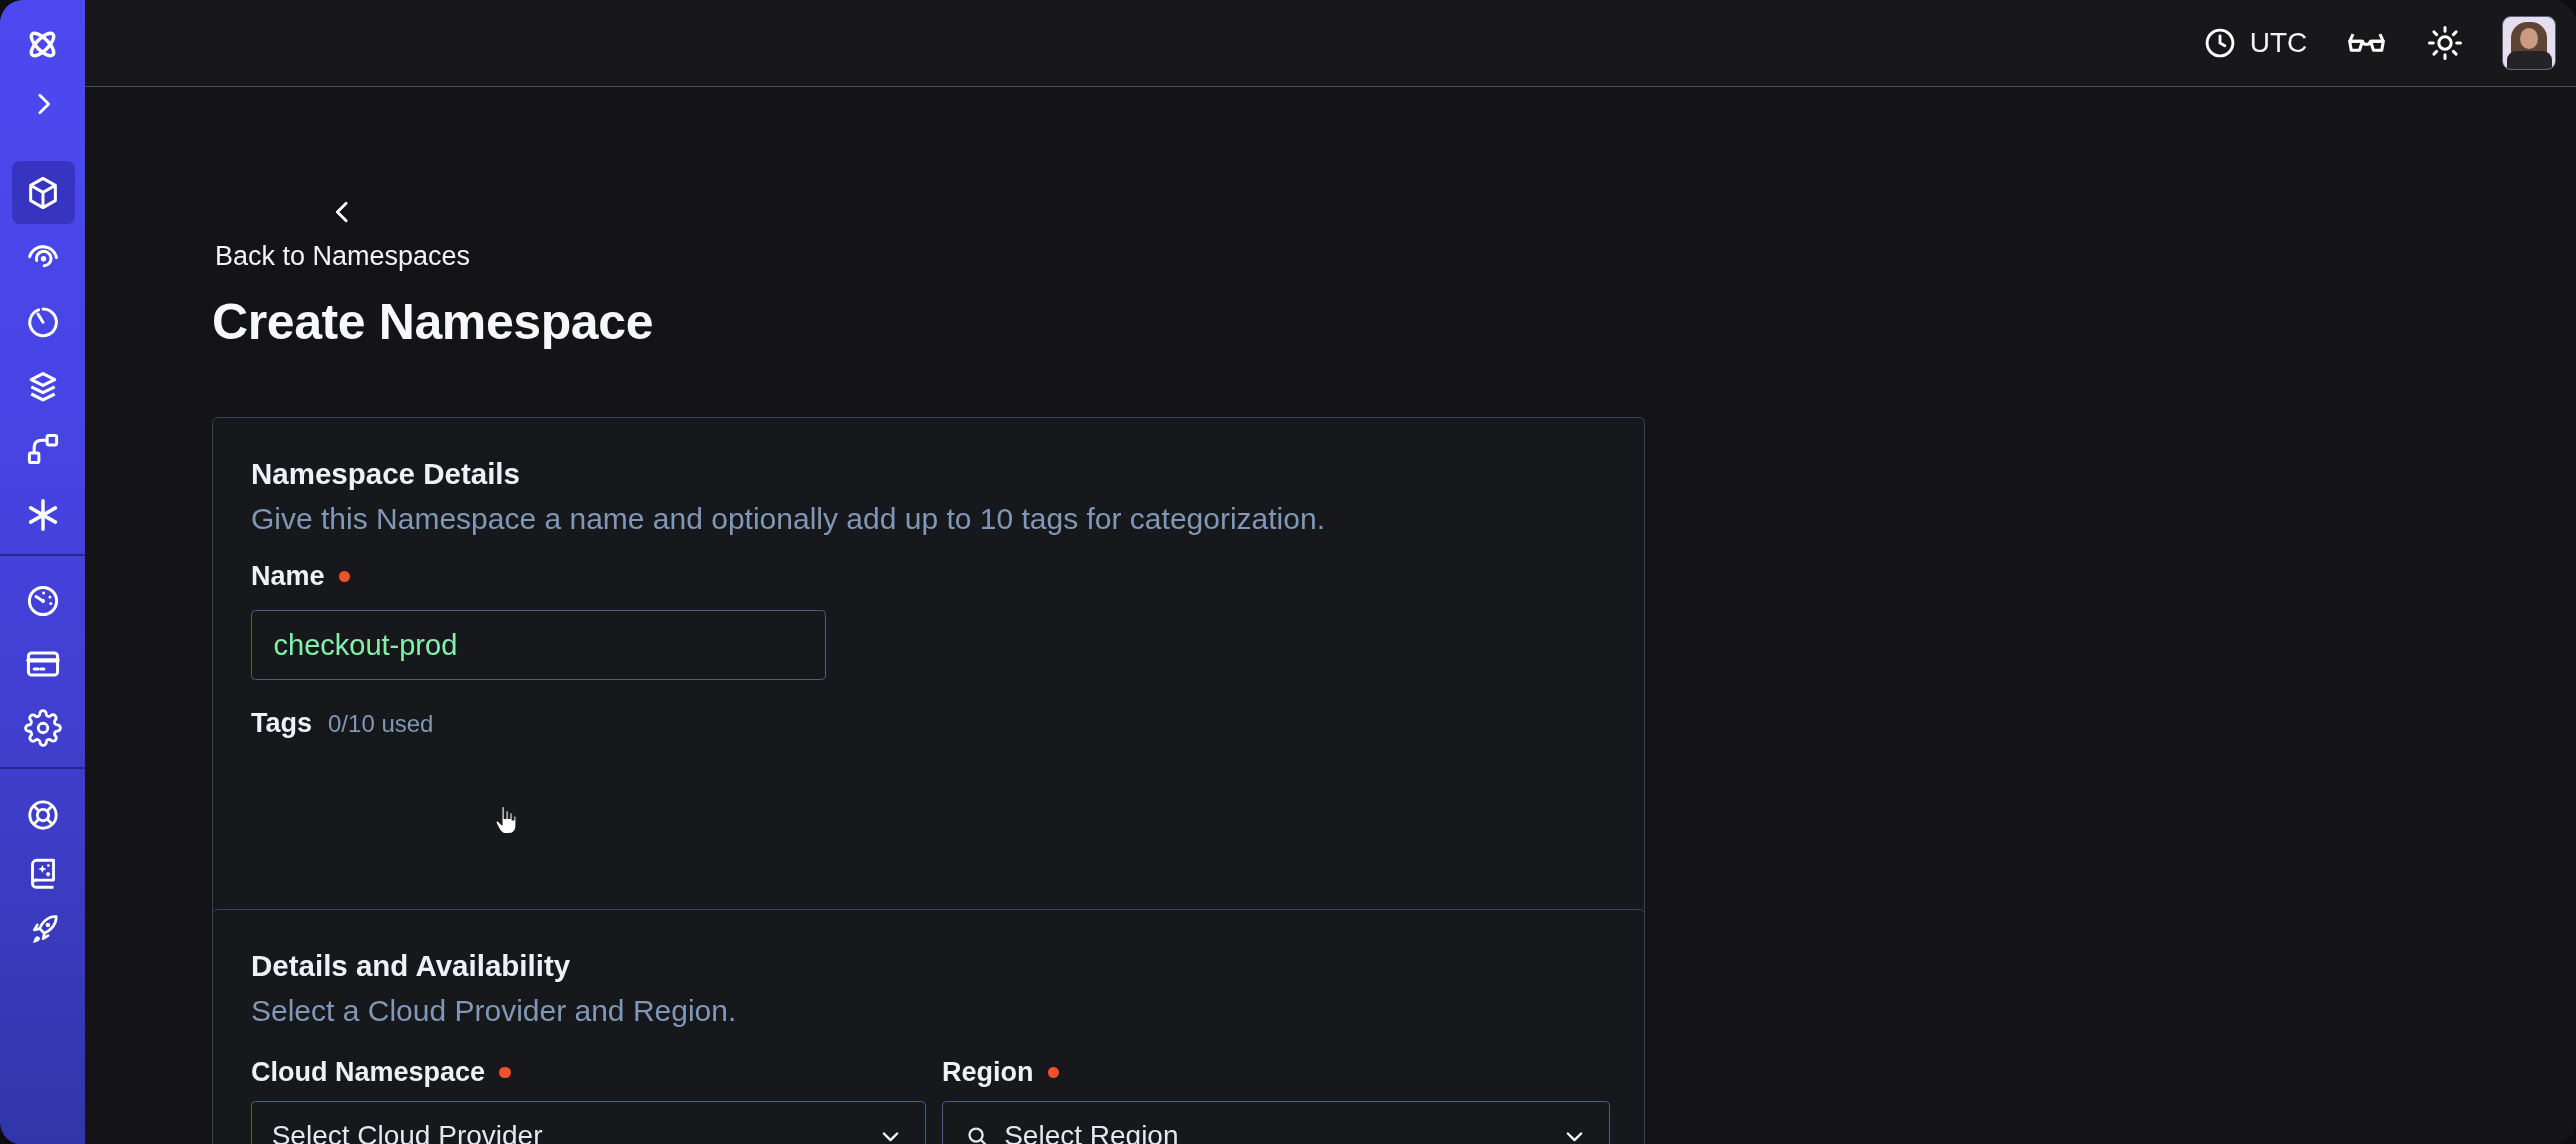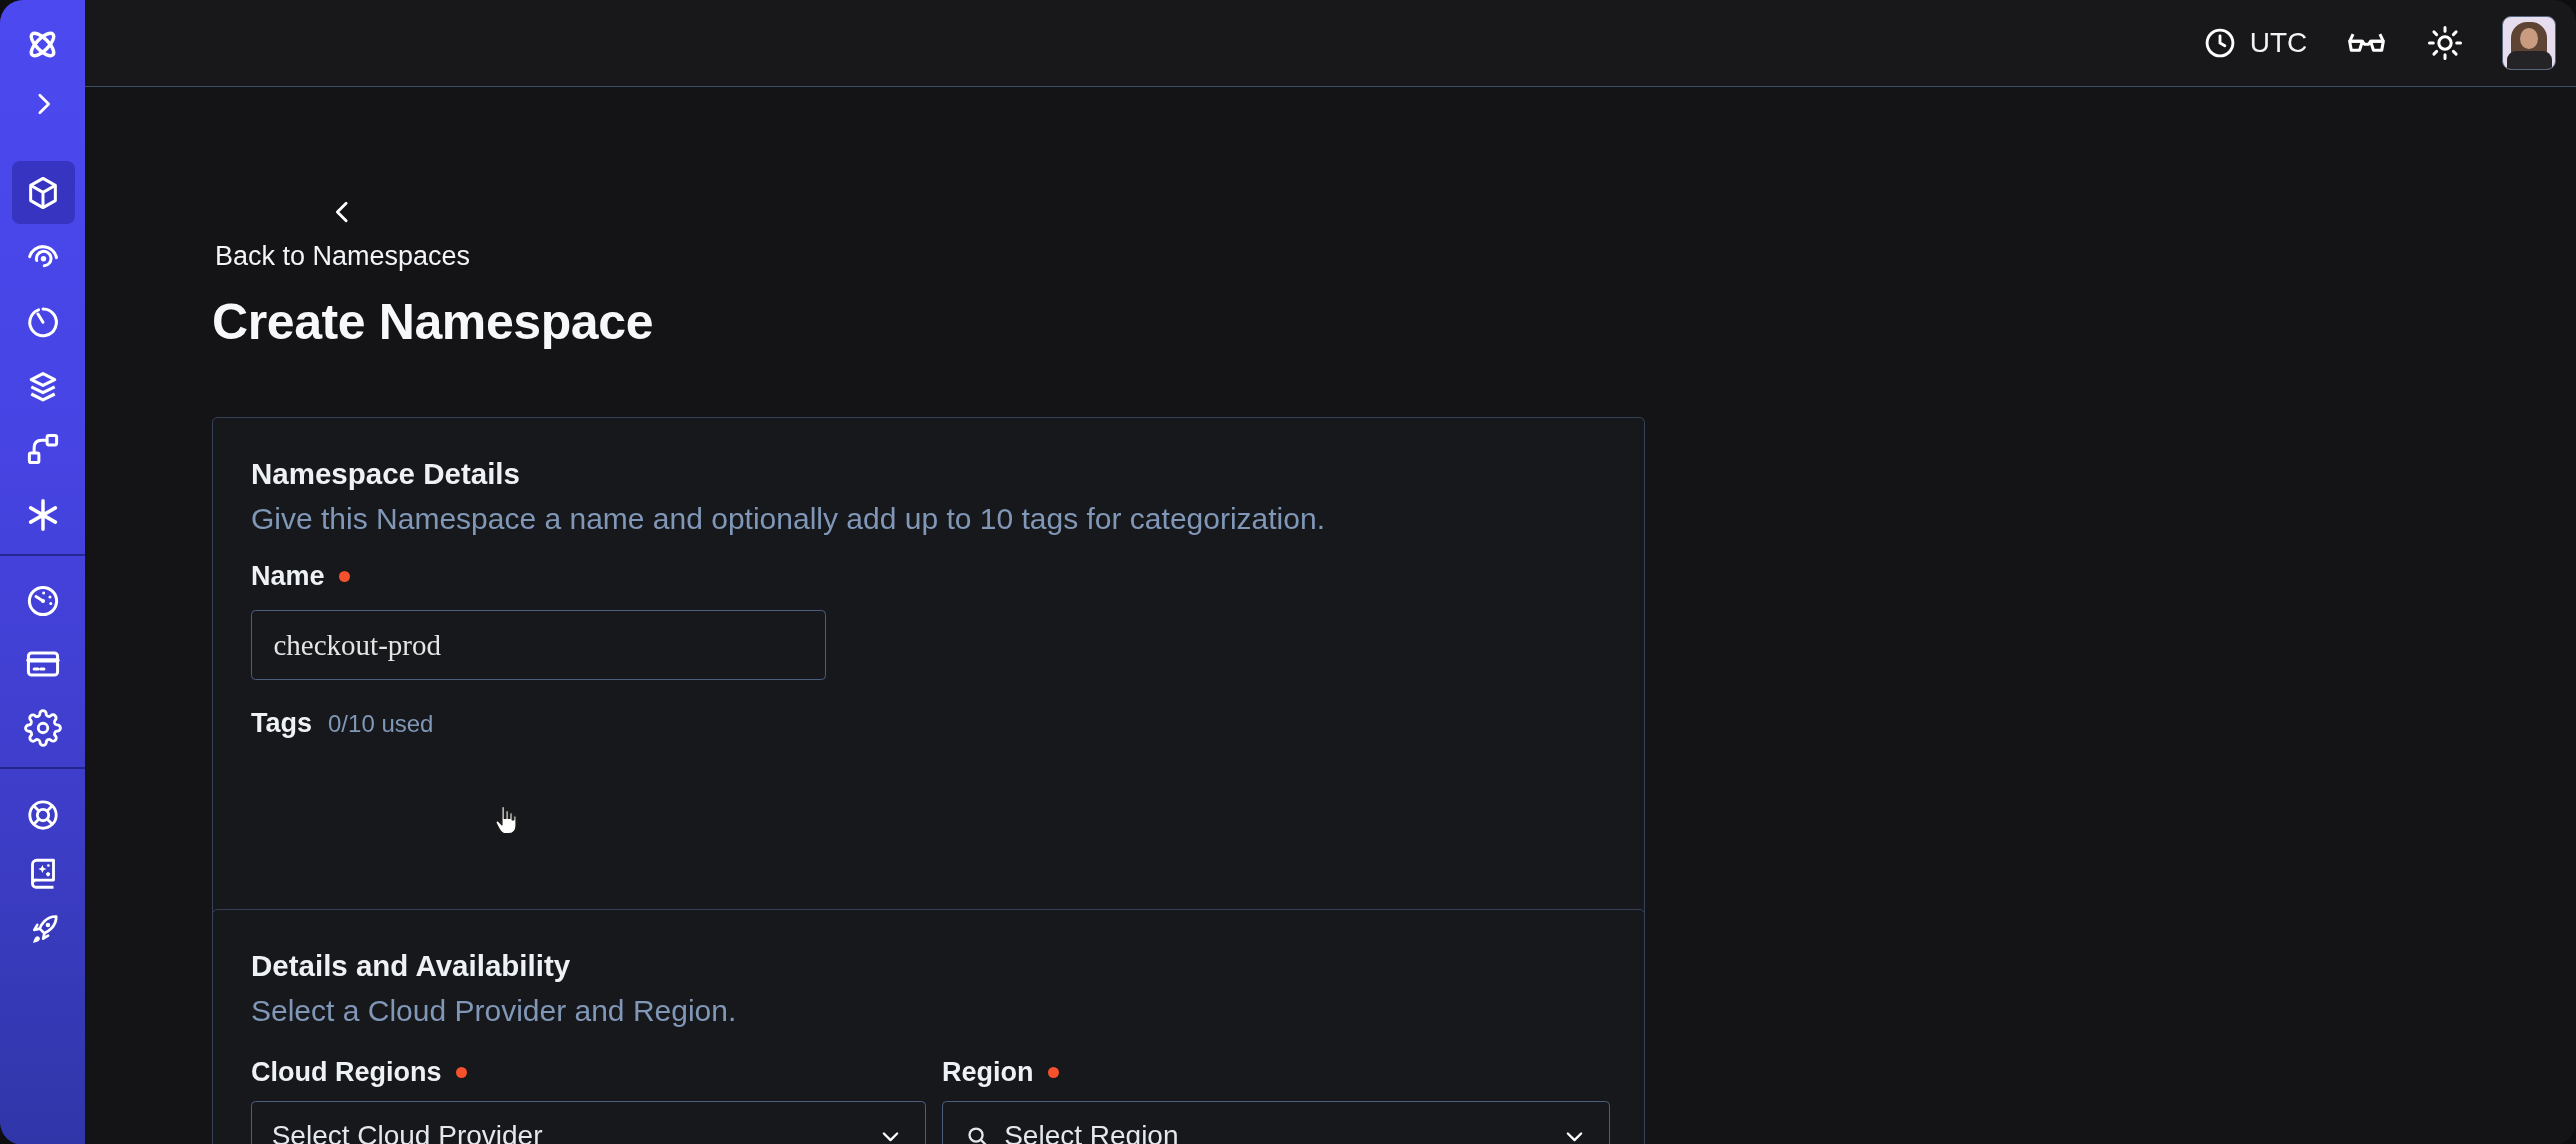--- a/index.html
+++ b/index.html
@@ -31,22 +31,22 @@
   .card{position:absolute;left:212px;width:1433px;background:#17181b;border:1.8px solid #36425A;border-radius:5.4px;box-sizing:border-box;}
   #card-details{top:417px;height:562px;padding-left:8px;}
   #card-regions{top:909px;height:385px;}
   .card-title{position:absolute;left:38px;color:#eef1f5;font-size:29.5px;font-weight:600;}
   .card-sub{position:absolute;left:38px;color:#8097B8;font-size:30px;}
 
   .field-label{display:flex;align-items:center;gap:14px;color:#eef1f5;font-size:27px;font-weight:600;}
   .req-dot{width:11.6px;height:11.6px;border-radius:50%;background:#F4512C;}
 
   .text-input{position:absolute;left:38px;top:192px;width:575px;height:70px;background:transparent;
-    border:1.8px solid #4C5D7E;border-radius:4.5px;color:#e5e5e5;font-size:29px;padding:0 21.5px;box-sizing:border-box;
-    font-family:Liberation Serif, serif;outline:none;}
+    border:1.8px solid #4C5D7E;border-radius:4.5px;color:#86efac;font-size:29px;padding:0 21.5px;box-sizing:border-box;
+    font-family:Liberation Sans, sans-serif;outline:none;}
 
   .tags-row{position:absolute;left:38px;top:290px;display:flex;align-items:center;gap:16px;}
   .tags-label{color:#eef1f5;font-size:27px;font-weight:600;}
   .tags-count{color:#8097B8;font-size:24px;}
 
   .btn-outline{position:absolute;left:38px;top:354px;height:57px;display:flex;align-items:center;gap:14.3px;
     padding:0 25px;background:transparent;border:1.8px solid #3D4C66;border-radius:4.5px;color:#f2f4f7;font-size:26px;cursor:pointer;
     font-family:"Liberation Sans","DejaVu Sans",sans-serif;}
 
   .col-label1{position:absolute;left:38px;top:147px;}
@@ -245,21 +245,21 @@
         <span class="tags-count">0/10 used</span>
       </div>
 
     </section>
 
     <section class="card" id="card-regions">
       <div class="card-title" style="top:39px">Details and Availability</div>
       <div class="card-sub" style="top:84px">Select a Cloud Provider and Region.</div>
 
       <div class="field-label col-label1">
-        <span>Cloud Regions</span>
+        <span>Cloud Namespace</span>
         <span class="req-dot"></span>
       </div>
       <div class="field-label col-label2">
         <span>Region</span>
         <span class="req-dot"></span>
       </div>
 
       <div class="dropdown" id="dd-provider">
         <span class="dd-text">Select Cloud Provider</span>
         <span class="dd-chevron">

